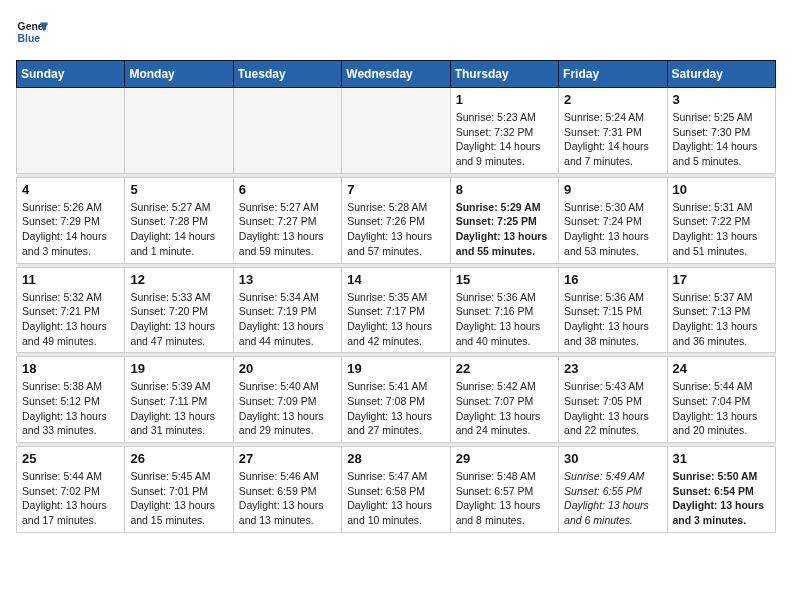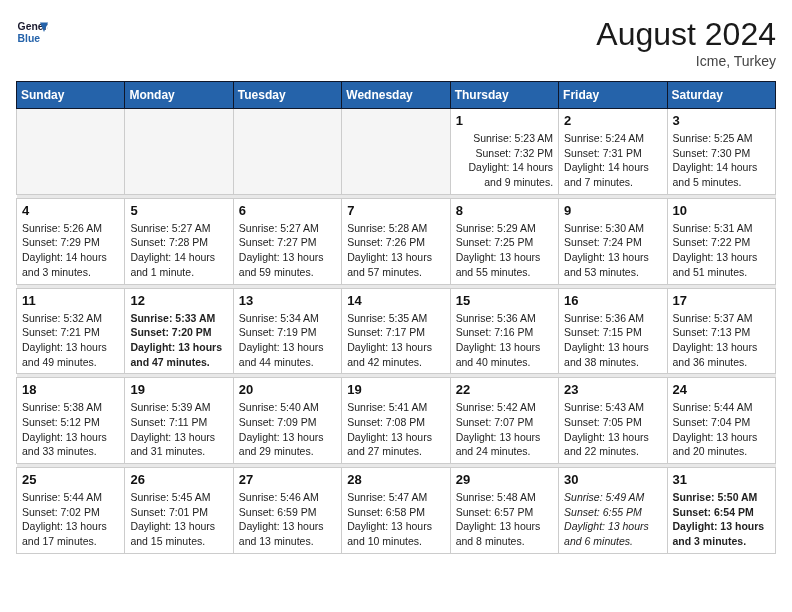--- a/index.html
+++ b/index.html
@@ -87,24 +87,20 @@
 </head>
 <body>
 
 <div class="header">
   <div class="logo">
     <svg class="logo-icon" viewBox="0 0 40 40">
       <text x="2" y="18" font-size="13" font-weight="bold" fill="#1a1a2e">General</text>
       <text x="2" y="32" font-size="13" font-weight="bold" fill="#2563aa">Blue</text>
       <polygon points="30,8 40,8 35,20" fill="#2563aa"></polygon>
     </svg>
-  </div>
-  <div class="title-block">
-    <div class="month-year">August 2024</div>
-    <div class="location">Icme, Turkey</div>
   </div>
 </div>
 
 <table class="calendar">
   <thead>
     <tr>
     <th>Sunday</th>
         <th>Monday</th>
         <th>Tuesday</th>
         <th>Wednesday</th>
@@ -114,21 +110,21 @@
       </tr>
   </thead>
   <tbody id="calendar-body">
   <tr>
         <td class="empty"></td>
         <td class="empty"></td>
         <td class="empty"></td>
         <td class="empty"></td>
         <td>
           <div class="day-num">1</div>
-          <div class="day-info" style="white-space: pre-line; text-align: right;">Sunrise: 5:23 AM
+          <div class="day-info" style="white-space: pre-line;">Sunrise: 5:23 AM
 Sunset: 7:32 PM
 Daylight: 14 hours
 and 9 minutes.</div>
         </td>
         <td>
           <div class="day-num">2</div>
           <div class="day-info" style="white-space: pre-line;">Sunrise: 5:24 AM
 Sunset: 7:31 PM
 Daylight: 14 hours
 and 7 minutes.</div>
@@ -168,21 +164,21 @@
         </td>
         <td>
           <div class="day-num">7</div>
           <div class="day-info" style="white-space: pre-line;">Sunrise: 5:28 AM
 Sunset: 7:26 PM
 Daylight: 13 hours
 and 57 minutes.</div>
         </td>
         <td>
           <div class="day-num">8</div>
-          <div class="day-info" style="white-space: pre-line;">Sunrise: 5:29 AM
+          <div class="day-info" style="white-space: pre-line; font-weight: bold;">Sunrise: 5:29 AM
 Sunset: 7:25 PM
 Daylight: 13 hours
 and 55 minutes.</div>
         </td>
         <td>
           <div class="day-num">9</div>
           <div class="day-info" style="white-space: pre-line;">Sunrise: 5:30 AM
 Sunset: 7:24 PM
 Daylight: 13 hours
 and 53 minutes.</div>
@@ -201,21 +197,21 @@
       <tr>
         <td>
           <div class="day-num">11</div>
           <div class="day-info" style="white-space: pre-line;">Sunrise: 5:32 AM
 Sunset: 7:21 PM
 Daylight: 13 hours
 and 49 minutes.</div>
         </td>
         <td>
           <div class="day-num">12</div>
-          <div class="day-info" style="white-space: pre-line; font-weight: bold;">Sunrise: 5:33 AM
+          <div class="day-info" style="white-space: pre-line;">Sunrise: 5:33 AM
 Sunset: 7:20 PM
 Daylight: 13 hours
 and 47 minutes.</div>
         </td>
         <td>
           <div class="day-num">13</div>
           <div class="day-info" style="white-space: pre-line;">Sunrise: 5:34 AM
 Sunset: 7:19 PM
 Daylight: 13 hours
 and 44 minutes.</div>

